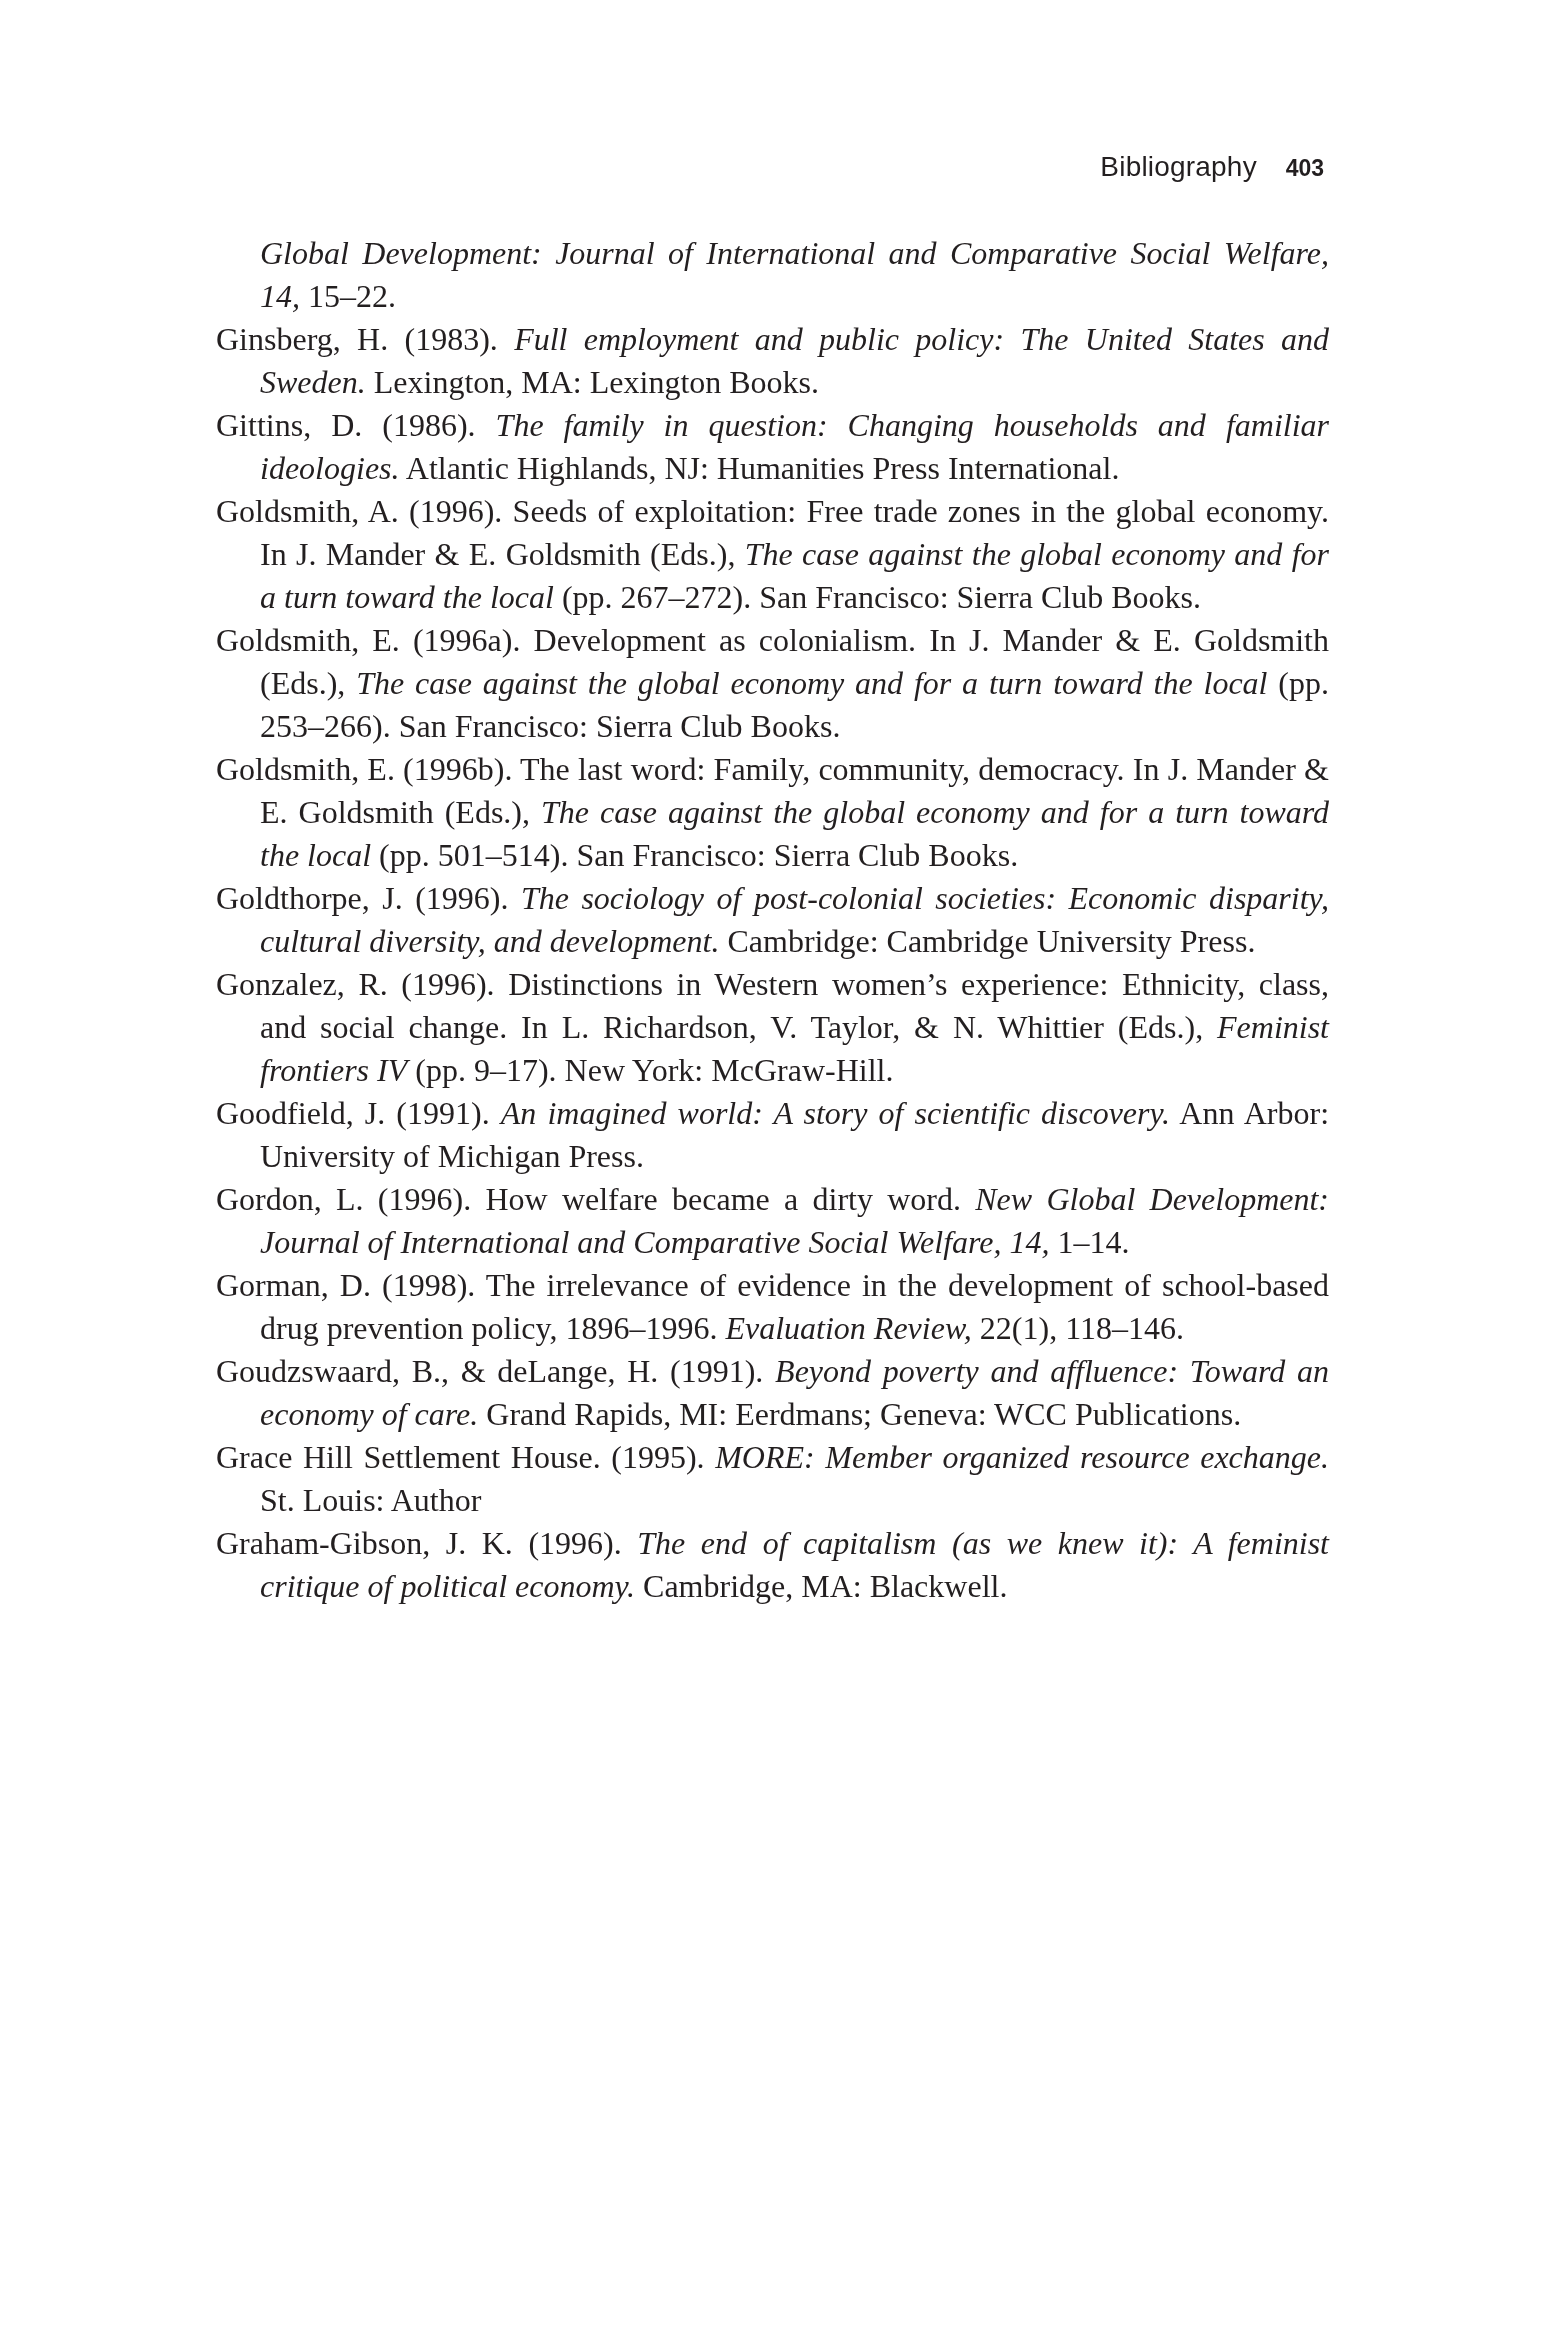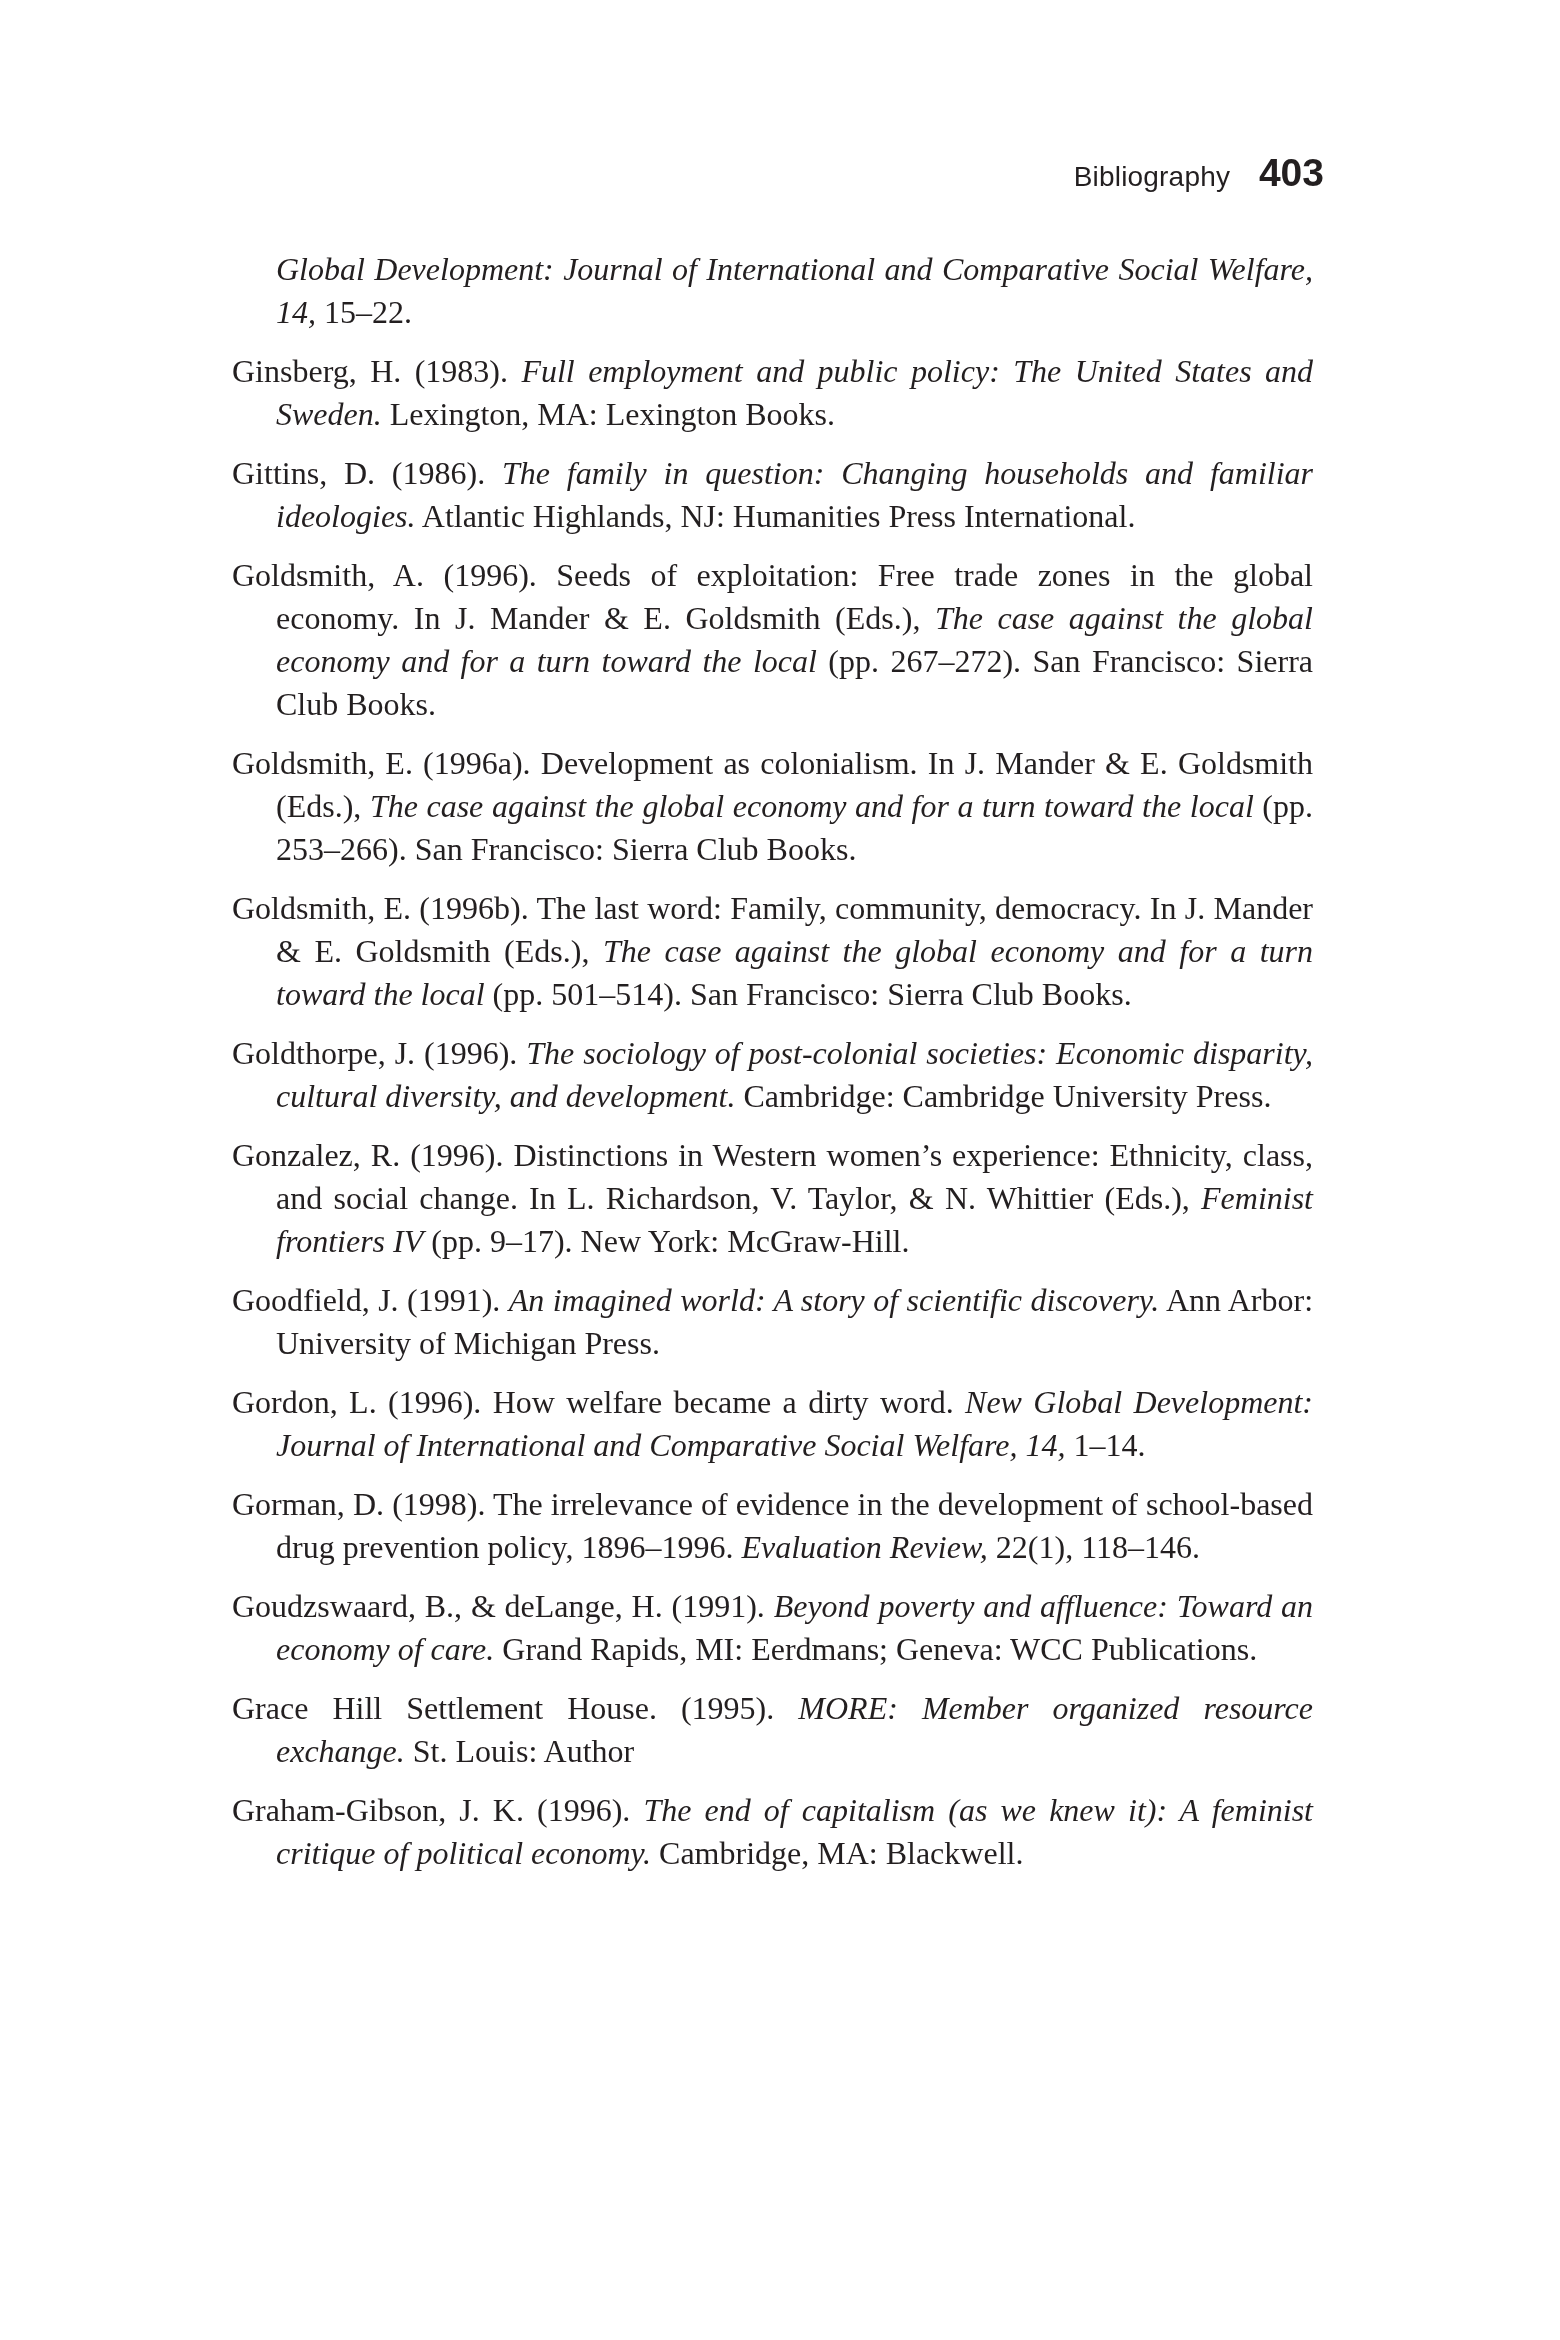--- a/index.html
+++ b/index.html
@@ -3,28 +3,28 @@
 <meta charset="utf-8">
 <style>
   html, body { margin: 0; padding: 0; background: #ffffff; }
   body { width: 1561px; height: 2341px; position: relative; overflow: hidden; color: #231f20; }
   .running-head {
     position: absolute; top: 151px; right: 237px;
     font-family: "Liberation Sans", "DejaVu Sans", sans-serif;
     font-size: 28px; color: #231f20; white-space: nowrap;
   }
   .running-head .rh-title { margin-right: 21px; letter-spacing: 0.2px; }
-  .running-head .rh-page { font-weight: bold; font-size: 39px; }
+  .running-head .rh-page { font-weight: bold; font-size: 23px; }
   .bib {
     position: absolute; left: 216px; top: 232px; width: 1113px;
     font-family: "Liberation Serif", "DejaVu Serif", serif;
     font-size: 32px; line-height: 43px; color: #231f20;
   }
   .entry {
-    margin: 16px; padding-left: 44px; text-indent: -44px;
+    margin: 0; padding-left: 44px; text-indent: -44px;
     text-align: justify; hyphens: manual;
   }
   .entry.continuation { text-indent: 0; }
   .entry em { font-style: italic; }
 </style>
 </head>
 <body>
 
 <header class="running-head">
   <span class="rh-title">Bibliography</span>

